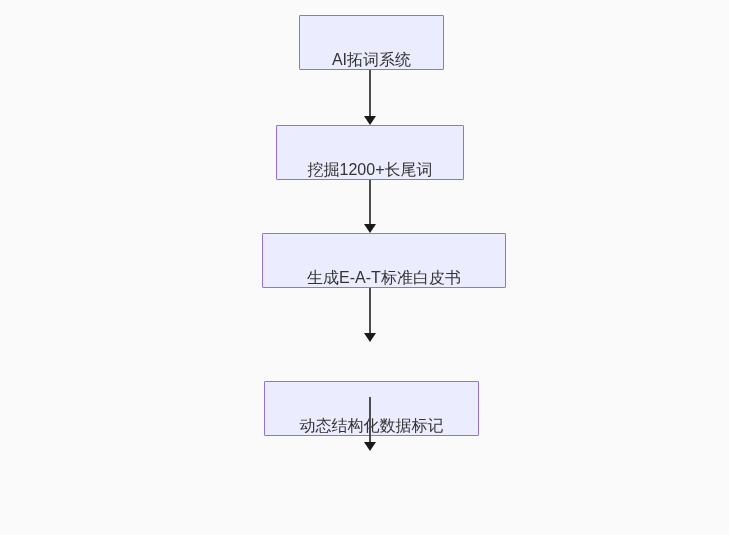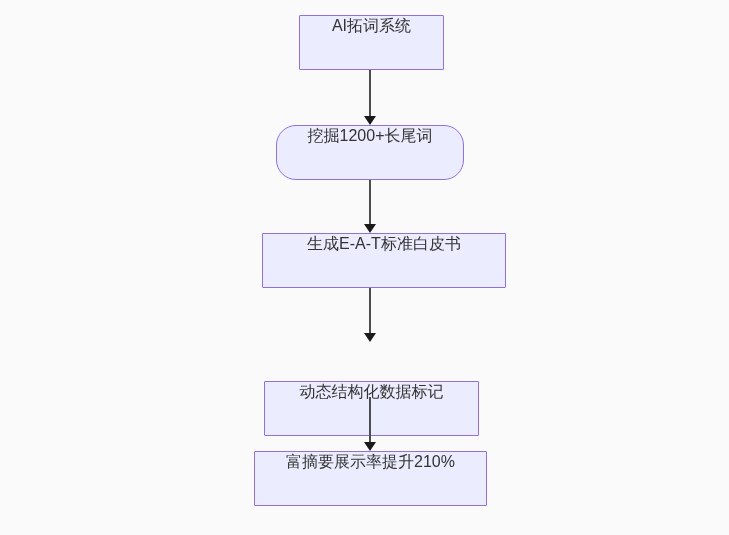--- a/index.html
+++ b/index.html
@@ -19,29 +19,29 @@
     height: 535px;
   }
   .node {
     position: absolute;
     box-sizing: border-box;
     background: var(--node-fill, #ececff);
     border: 1px solid var(--node-border, #9370db);
     border-radius: 1px;
     color: var(--node-text, #333333);
     display: flex;
-    align-items: flex-start;
+    align-items: flex-end;
     justify-content: center;
     text-align: center;
     font-size: 16px;
     line-height: 1.2;
     white-space: nowrap;
   }
   #node-1 { left: 299px; top: 15px;  width: 145px; height: 55px; }
-  #node-2 { left: 276px; top: 125px; width: 188px; height: 55px; border-radius: 20px; }
+  #node-2 { left: 276px; top: 125px; width: 188px; height: 55px; }
   #node-3 { left: 262px; top: 233px; width: 244px; height: 55px; }
   #node-4 { left: 264px; top: 342px; width: 215px; height: 55px; margin-top: 39px; }
   #node-5 { left: 254px; top: 451px; width: 233px; height: 55px; }
 
   .arrow {
     position: absolute;
     left: 364px;
     width: 12px;
     display: flex;
     flex-direction: column;
@@ -98,17 +98,14 @@
 
   <div class="node" id="node-4">
     <span class="node-label">动态结构化数据标记</span>
   </div>
 
   <div class="arrow" id="arrow-4">
     <div class="arrow-shaft"></div>
     <div class="arrow-head"></div>
   </div>
 
-  <div class="node" id="node-5">
-    <span class="node-label">富摘要展示率提升210%</span>
-  </div>
 
 </div>
 
 </body></html>

